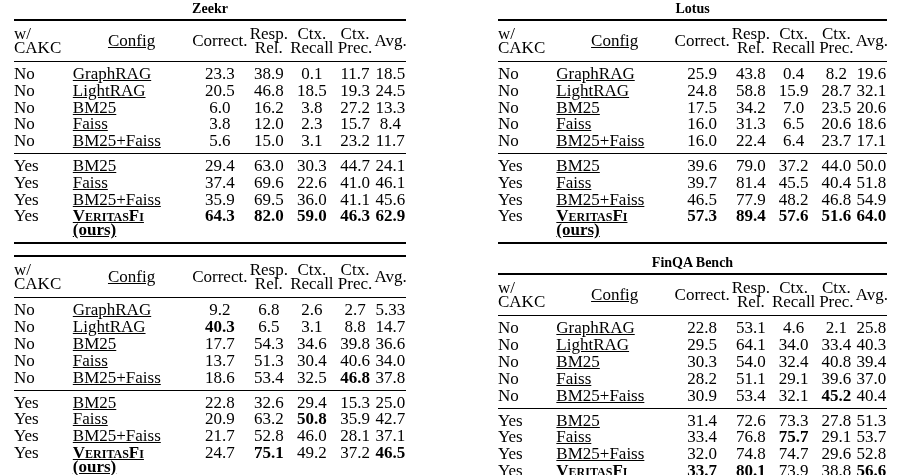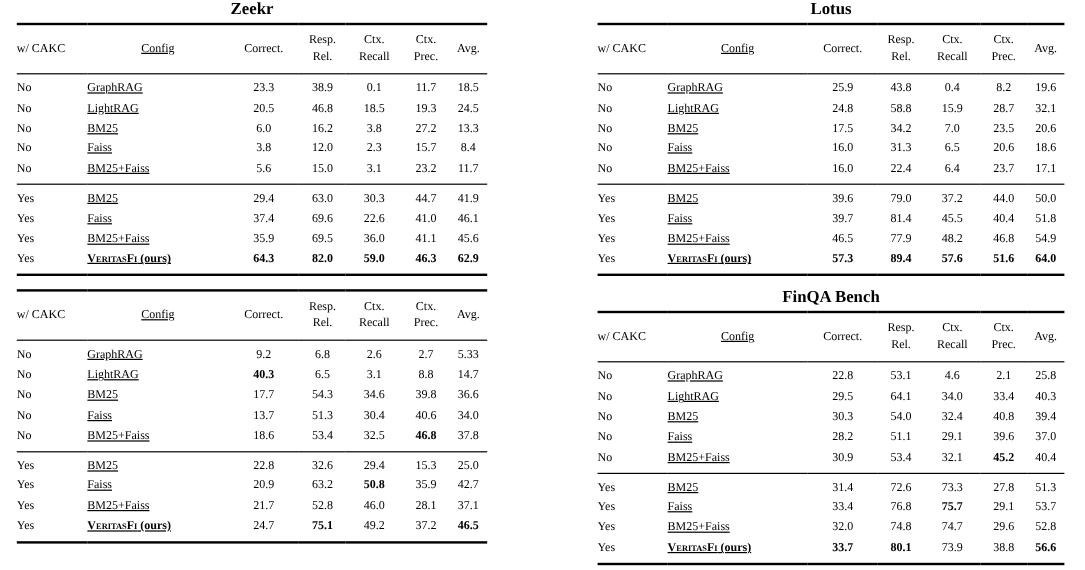--- a/index.html
+++ b/index.html
@@ -19,21 +19,21 @@
   .tbl-title {
     text-align: center;
     font-weight: bold;
     font-size: 14px;
     line-height: 16px;
     padding-bottom: 2px;
   }
   table {
     width: 100%;
     border-collapse: collapse;
-    font-size: 10px;
+    font-size: 17px;
     table-layout: fixed;
   }
   thead th {
     font-weight: normal;
     border-top: 2px solid #000;
     border-bottom: 1.3px solid #000;
     padding: 6px 0 7px 0;
     line-height: 13.5px;
     vertical-align: middle;
   }
@@ -123,21 +123,21 @@
           </tr>
         </tbody>
         <tbody class="g1">
           <tr>
             <td class="c0">Yes</td>
             <td class="c1"><span>BM25</span></td>
             <td class="c2">29.4</td>
             <td class="c3">63.0</td>
             <td class="c4">30.3</td>
             <td class="c5">44.7</td>
-            <td class="c6">41.9</td>
+            <td class="c6">24.1</td>
           </tr>
           <tr>
             <td class="c0">Yes</td>
             <td class="c1"><span>Faiss</span></td>
             <td class="c2">37.4</td>
             <td class="c3">69.6</td>
             <td class="c4">22.6</td>
             <td class="c5">41.0</td>
             <td class="c6">46.1</td>
           </tr>

